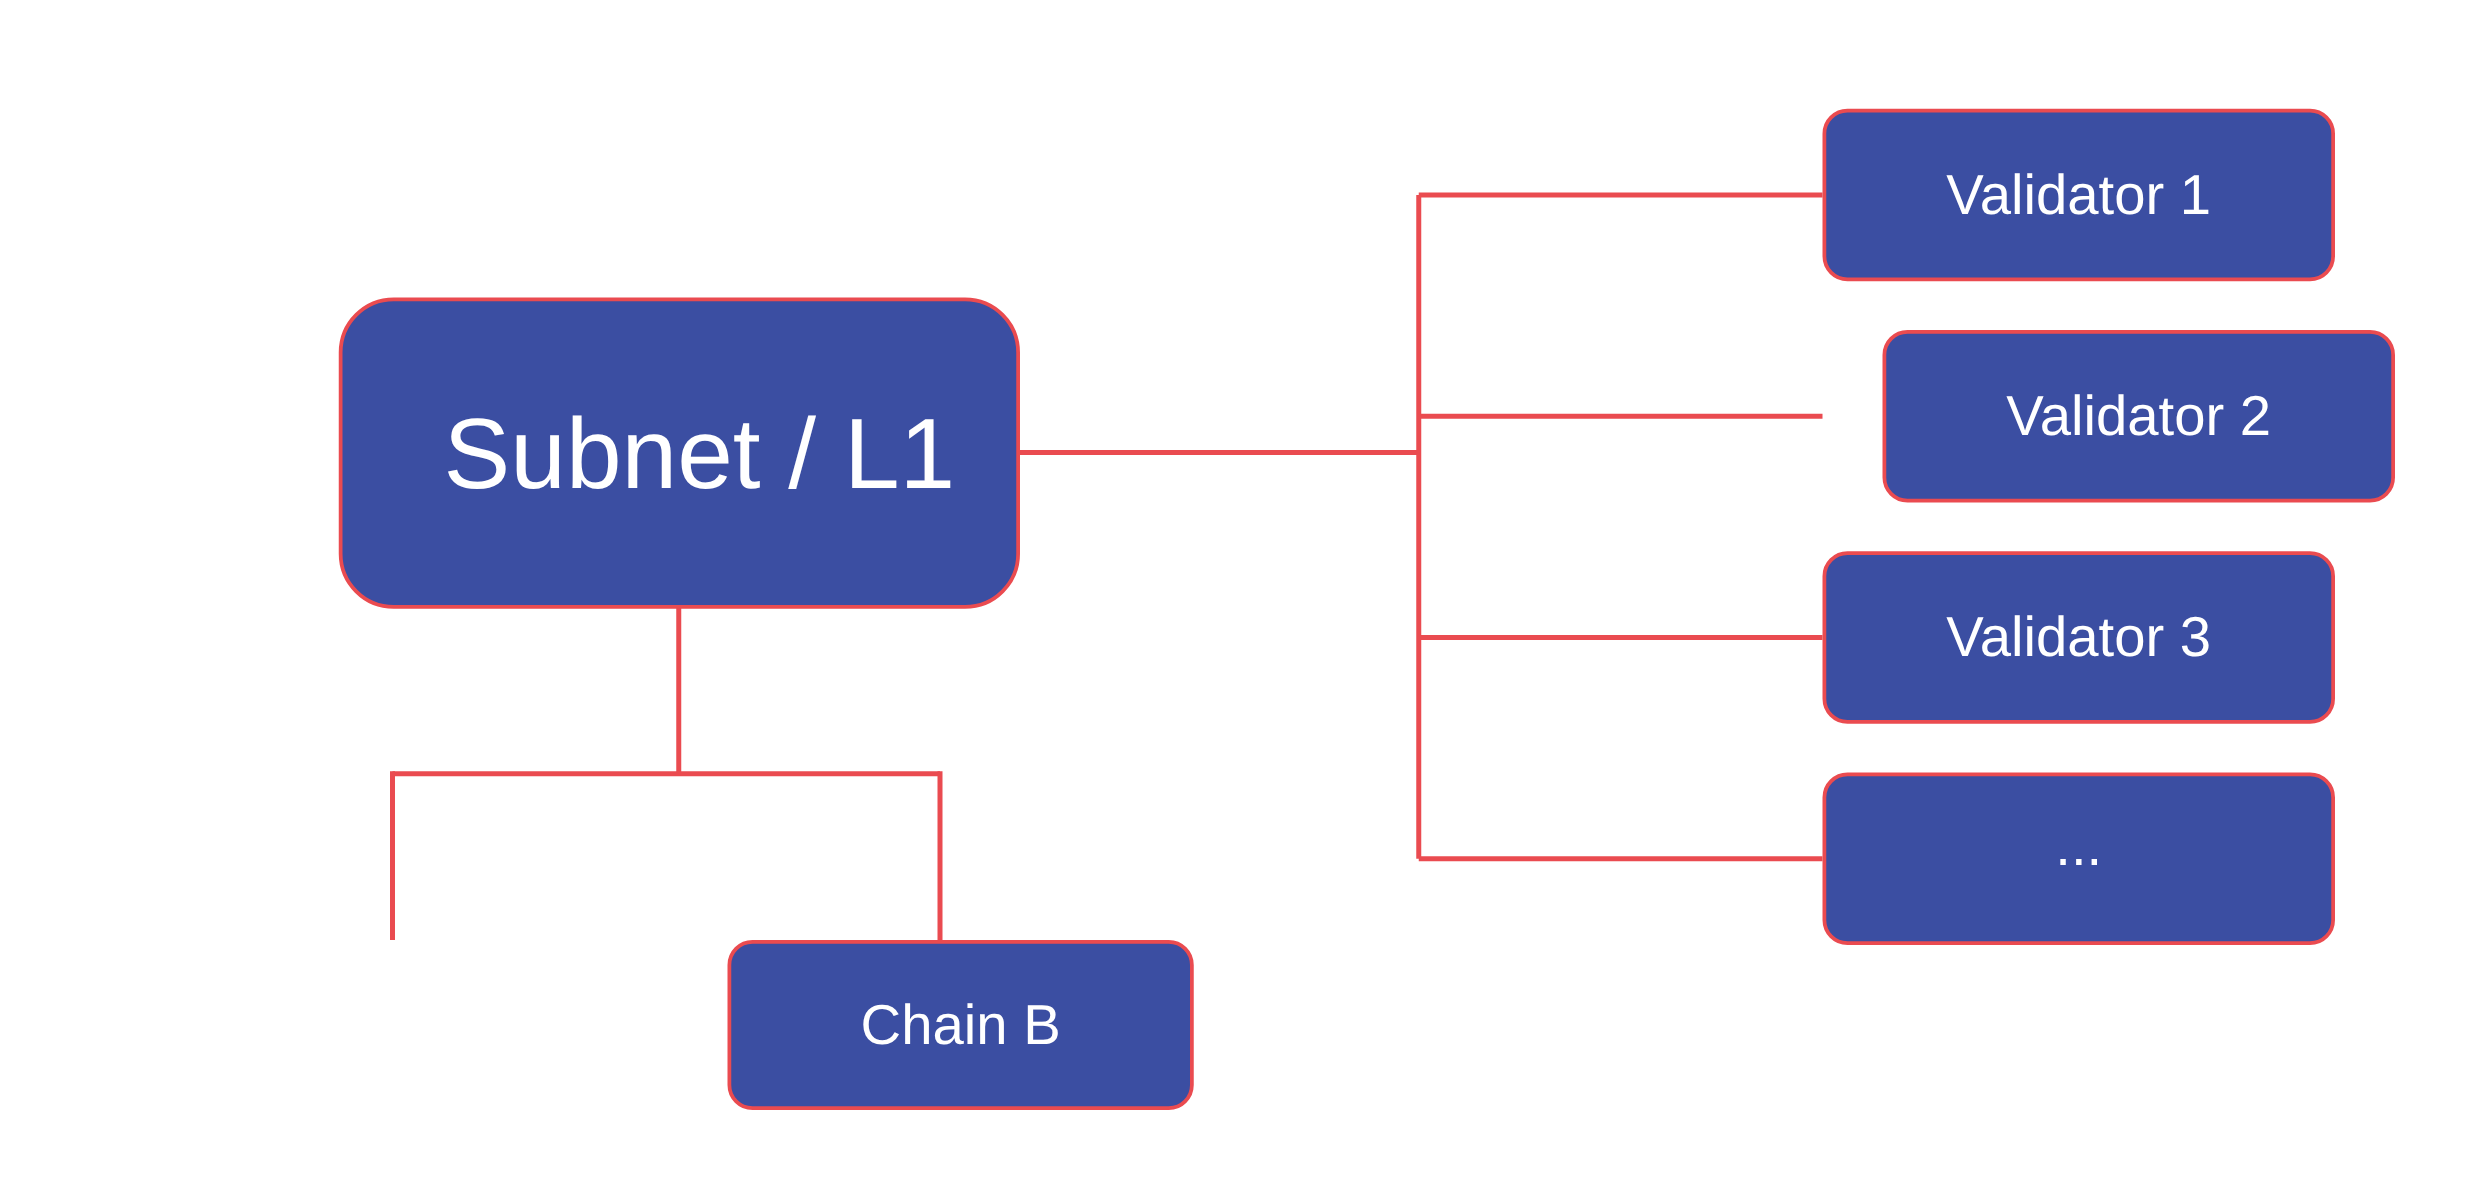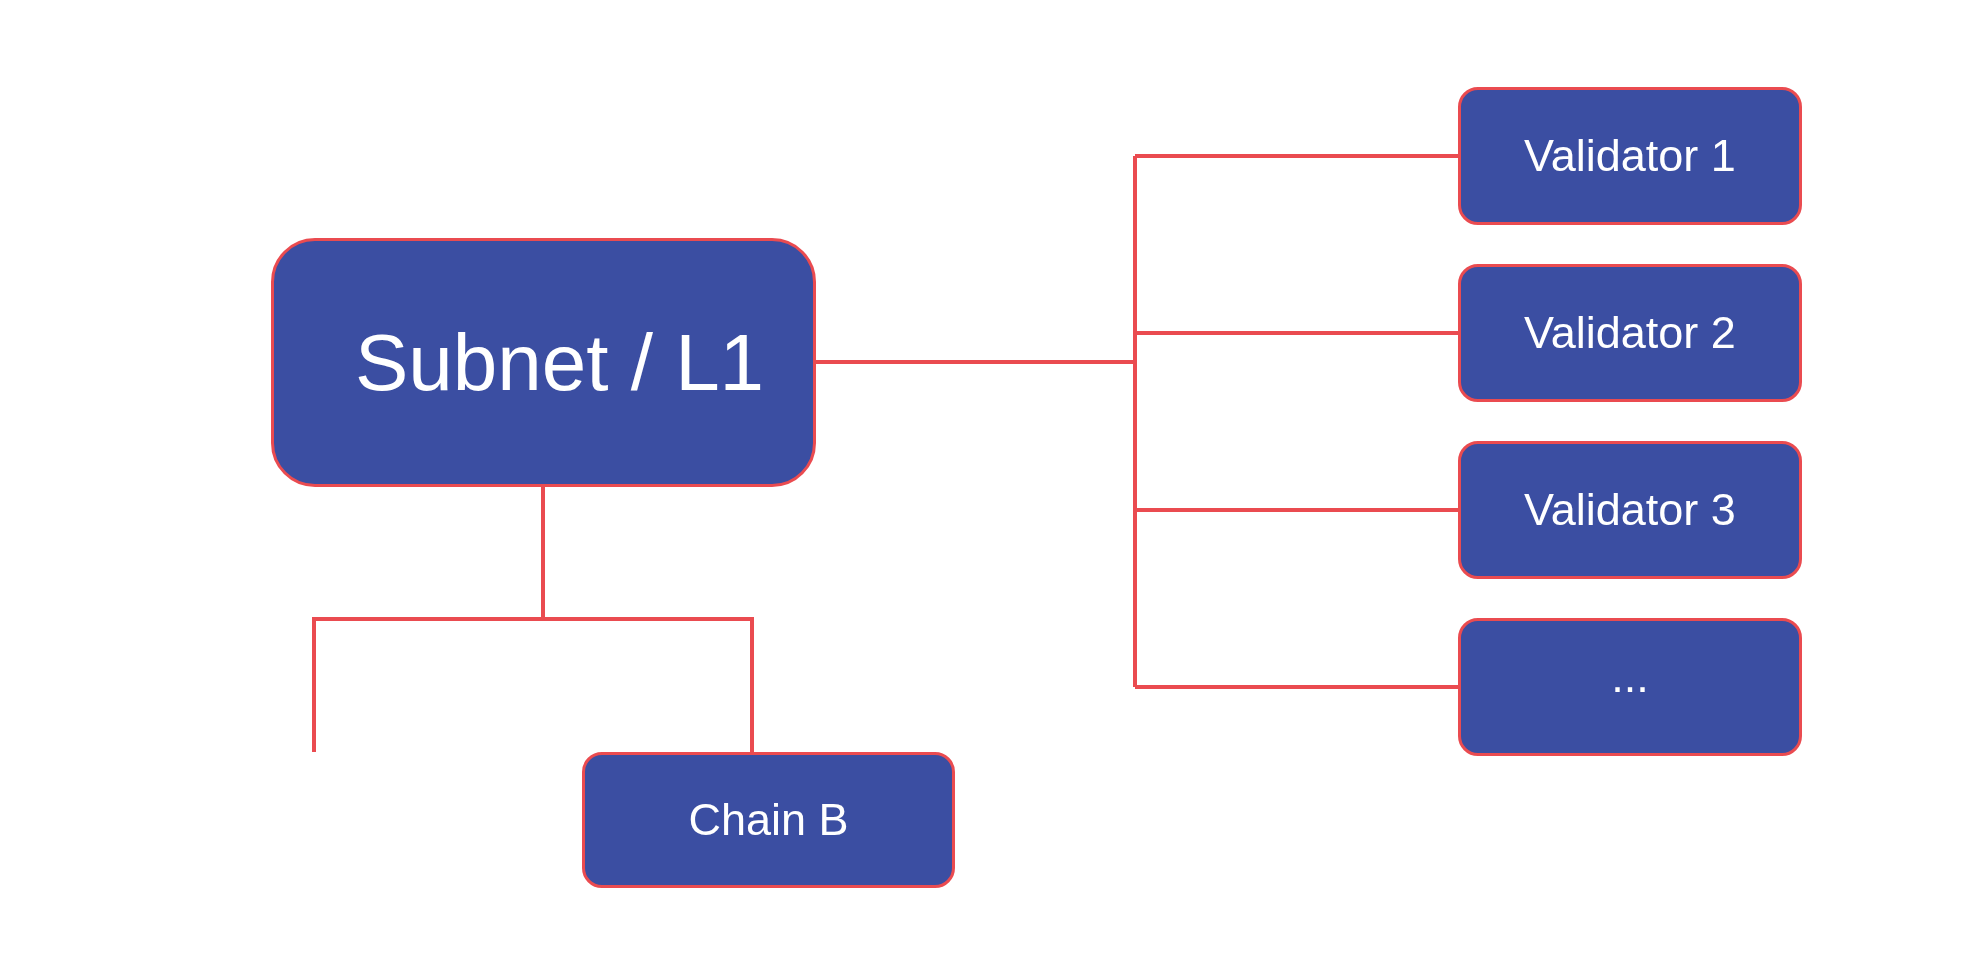--- a/index.html
+++ b/index.html
@@ -42,27 +42,27 @@
     text-align: center;
   }
   .node-subnet {
     left: 271px; top: 238px;
     width: 545px; height: 249px;
     border-radius: 44px;
     font-size: 80px;
     padding-left: 32px;
   }
   .node-small {
-    width: 344px; height: 138px;
+    width: 410px; height: 138px;
     border-radius: 20px;
     font-size: 45px;
   }
   .node-validator { left: 1458px; }
   .node-validator-1 { top: 87px; }
-  .node-validator-2 { top: 264px; }
+  .node-validator-2 { top: 264px; margin-left: 48px; }
   .node-validator-3 { top: 441px; }
   .node-validator-more { top: 618px; }
   .node-validator-more .node-label { transform: translateY(-0.22em); }
   .node-chain { top: 752px; height: 136px; }
   .node-chain-a { left: 107px; width: 415px; }
   .node-chain-b { left: 582px; width: 373px; }
 </style>
 </head>
 <body>
 

